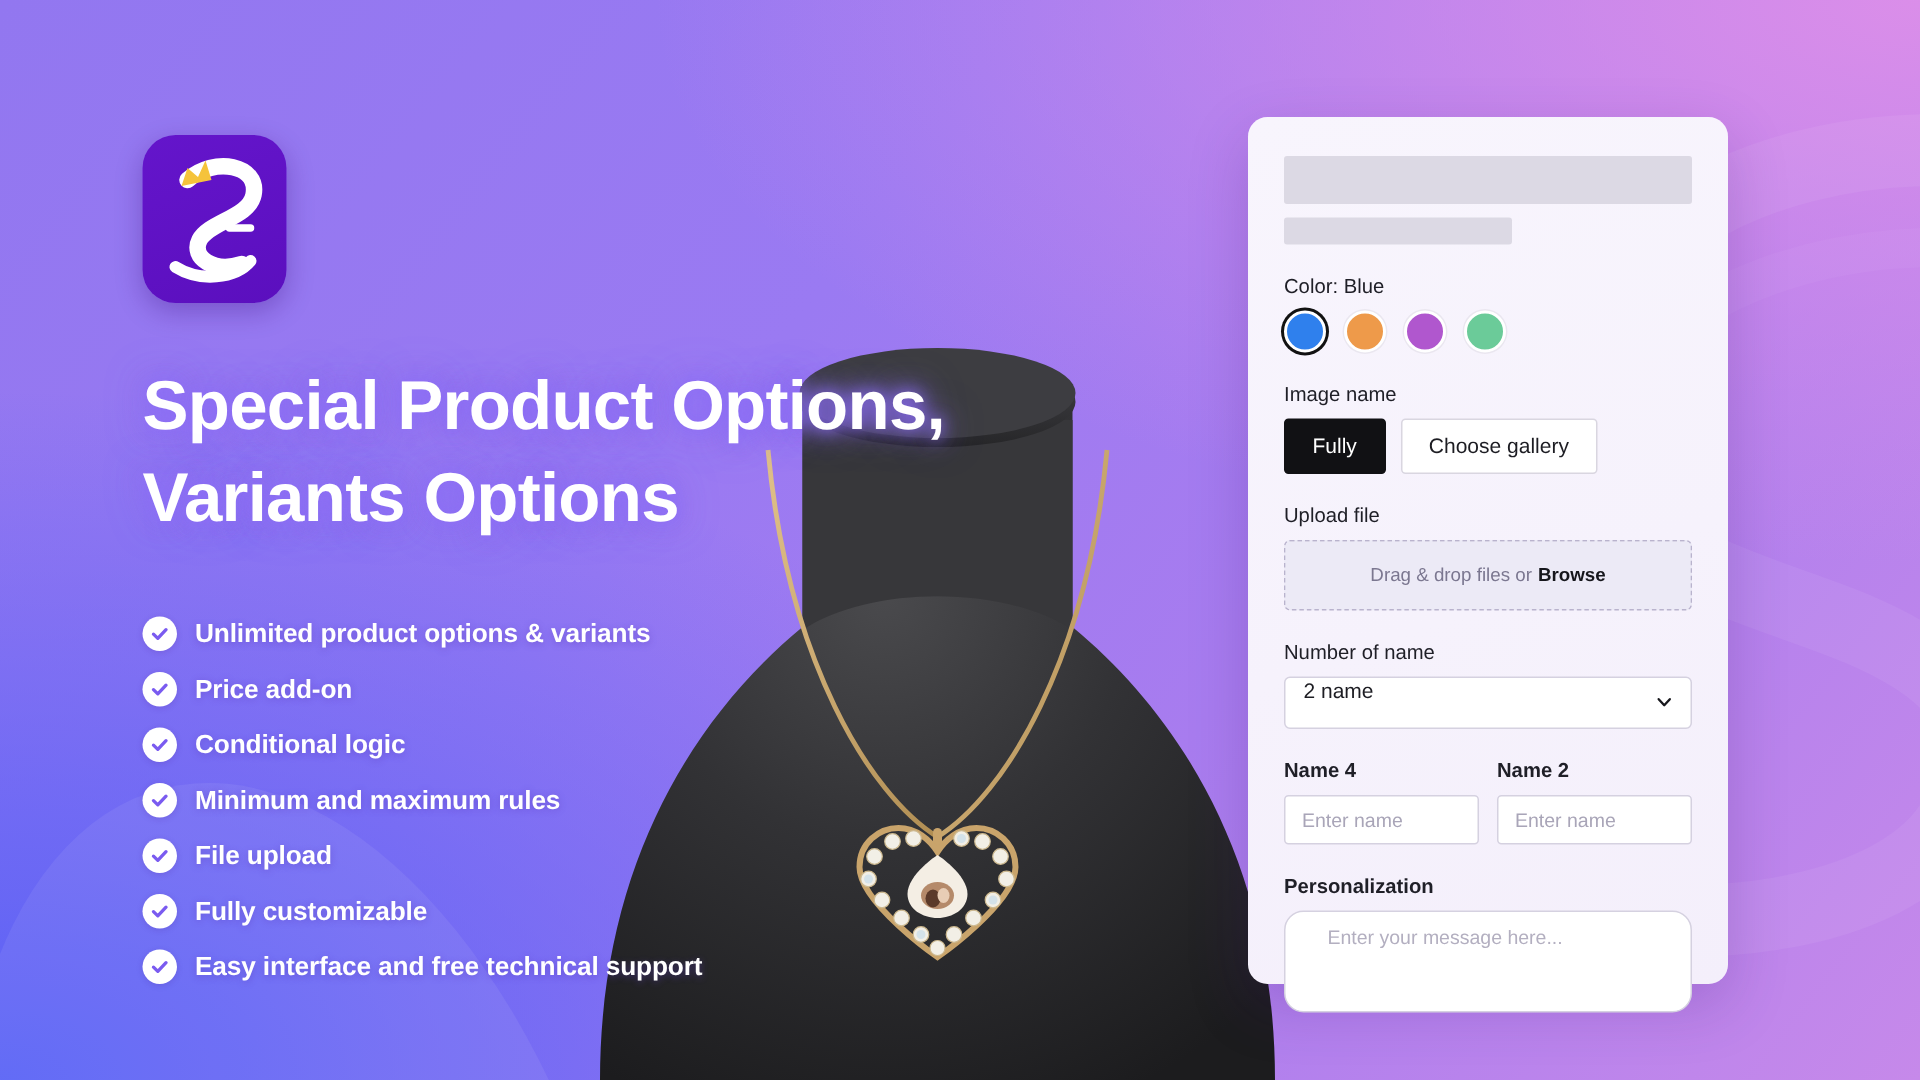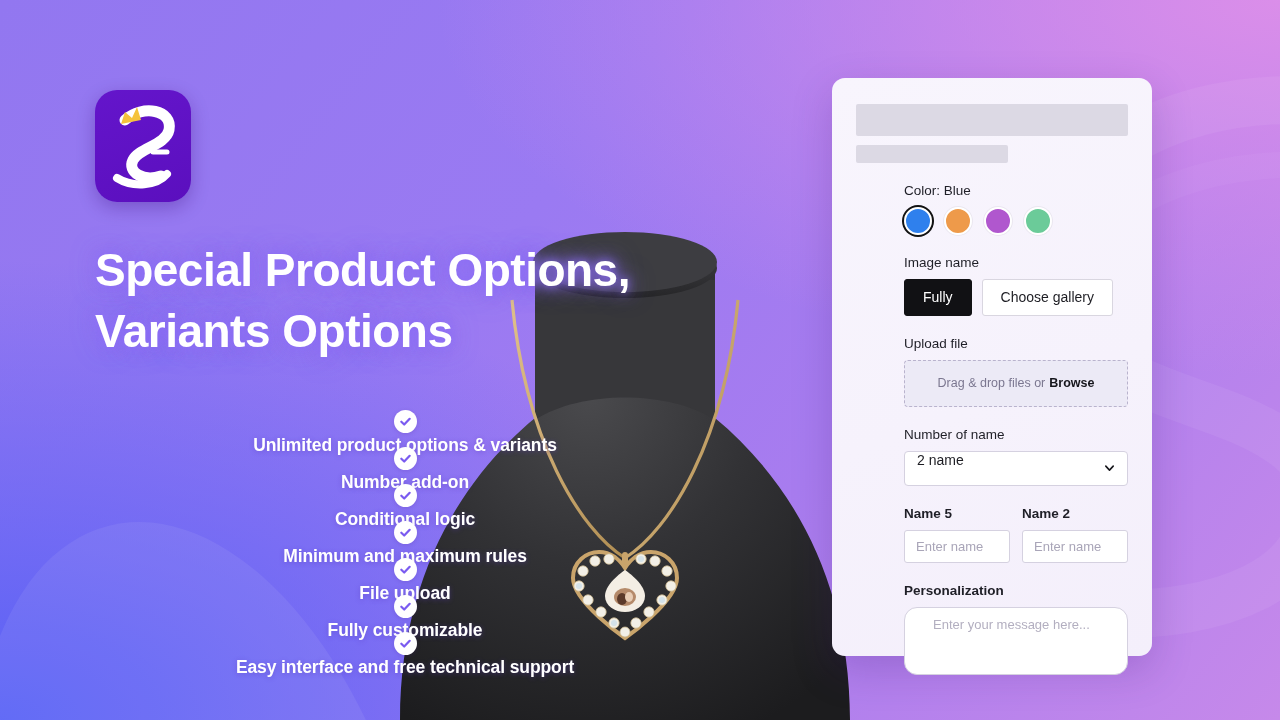--- a/index.html
+++ b/index.html
@@ -69,24 +69,23 @@
        0 0 10px rgba(140,110,245,.95),
        0 0 18px rgba(140,110,245,.85),
        0 0 26px rgba(140,110,245,.6);
     max-width: 640px;
   }
 
   .features { margin-top: 48px; list-style: none; }
   .feature {
     display: flex;
     align-items: center;
-    gap: 2px;
+    gap: 12px;
     margin-bottom: 13px;
     height: 24px;
-    flex-direction: column;
   }
   .check {
     flex: 0 0 auto;
     width: 23px; height: 23px;
     border-radius: 50%;
     background: #ffffff;
     display: flex; align-items: center; justify-content: center;
     box-shadow: 0 1px 4px rgba(70,30,140,.18);
   }
   .check svg { width: 13px; height: 13px; display: block; }
@@ -107,21 +106,21 @@
     background: linear-gradient(160deg,#f8f5fd 0%,#f6f2fc 55%,#f4effb 100%);
     border-radius: 13px;
     box-shadow: 0 14px 40px rgba(62,24,120,.22);
     padding: 26px 24px;
   }
 
   .skeleton { background: #dcd9e4; border-radius: 2px; }
   .sk-1 { height: 32px; width: 100%; }
   .sk-2 { height: 18px; width: 56%; margin-top: 9px; }
 
-  .field { margin-top: 20px; margin-left: 48px; }
+  .field { margin-top: 20px; }
   .field-label {
     font-size: 13.5px;
     color: #1f1f27;
     margin-bottom: 9px;
     display: block;
     font-weight: 400;
   }
 
   .swatches { display: flex; gap: 12px; }
   .swatch {
@@ -313,21 +312,21 @@
           </svg>
       </span>
       <span class="feature-label">Unlimited product options &amp; variants</span>
     </li>
     <li class="feature">
       <span class="check">
         <svg viewBox="0 0 14 14" fill="none">
             <path d="M2.5 7.3 L5.6 10.3 L11.5 4.1" stroke="#7a5bf0" stroke-width="2.4" stroke-linecap="round" stroke-linejoin="round"></path>
           </svg>
       </span>
-      <span class="feature-label">Number add-on</span>
+      <span class="feature-label">Price add-on</span>
     </li>
     <li class="feature">
       <span class="check">
         <svg viewBox="0 0 14 14" fill="none">
             <path d="M2.5 7.3 L5.6 10.3 L11.5 4.1" stroke="#7a5bf0" stroke-width="2.4" stroke-linecap="round" stroke-linejoin="round"></path>
           </svg>
       </span>
       <span class="feature-label">Conditional logic</span>
     </li>
     <li class="feature">
@@ -403,21 +402,21 @@
       <span class="chev">
         <svg viewBox="0 0 14 14" fill="none">
             <path d="M3 5 L7 9.3 L11 5" stroke="#18181d" stroke-width="1.7" stroke-linecap="round" stroke-linejoin="round"></path>
           </svg>
       </span>
     </div>
   </div>
 
   <div class="field two-col">
     <div>
-      <span class="field-label lbl-strong">Name 5</span>
+      <span class="field-label lbl-strong">Name 4</span>
       <input class="input" type="text" placeholder="Enter name" style="">
     </div>
     <div>
       <span class="field-label lbl-strong">Name 2</span>
       <input class="input" type="text" placeholder="Enter name" style="">
     </div>
   </div>
 
   <div class="field">
     <span class="field-label lbl-strong">Personalization</span>

